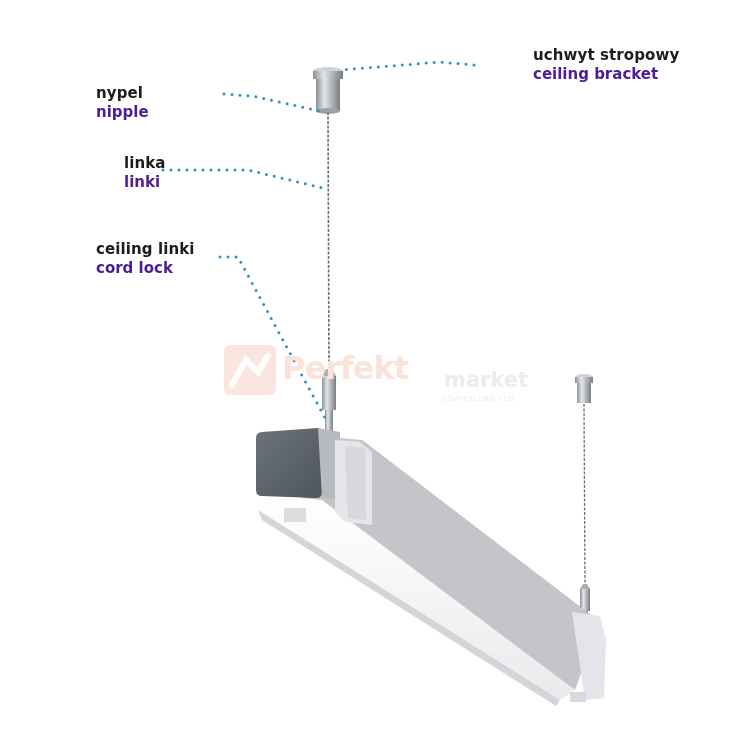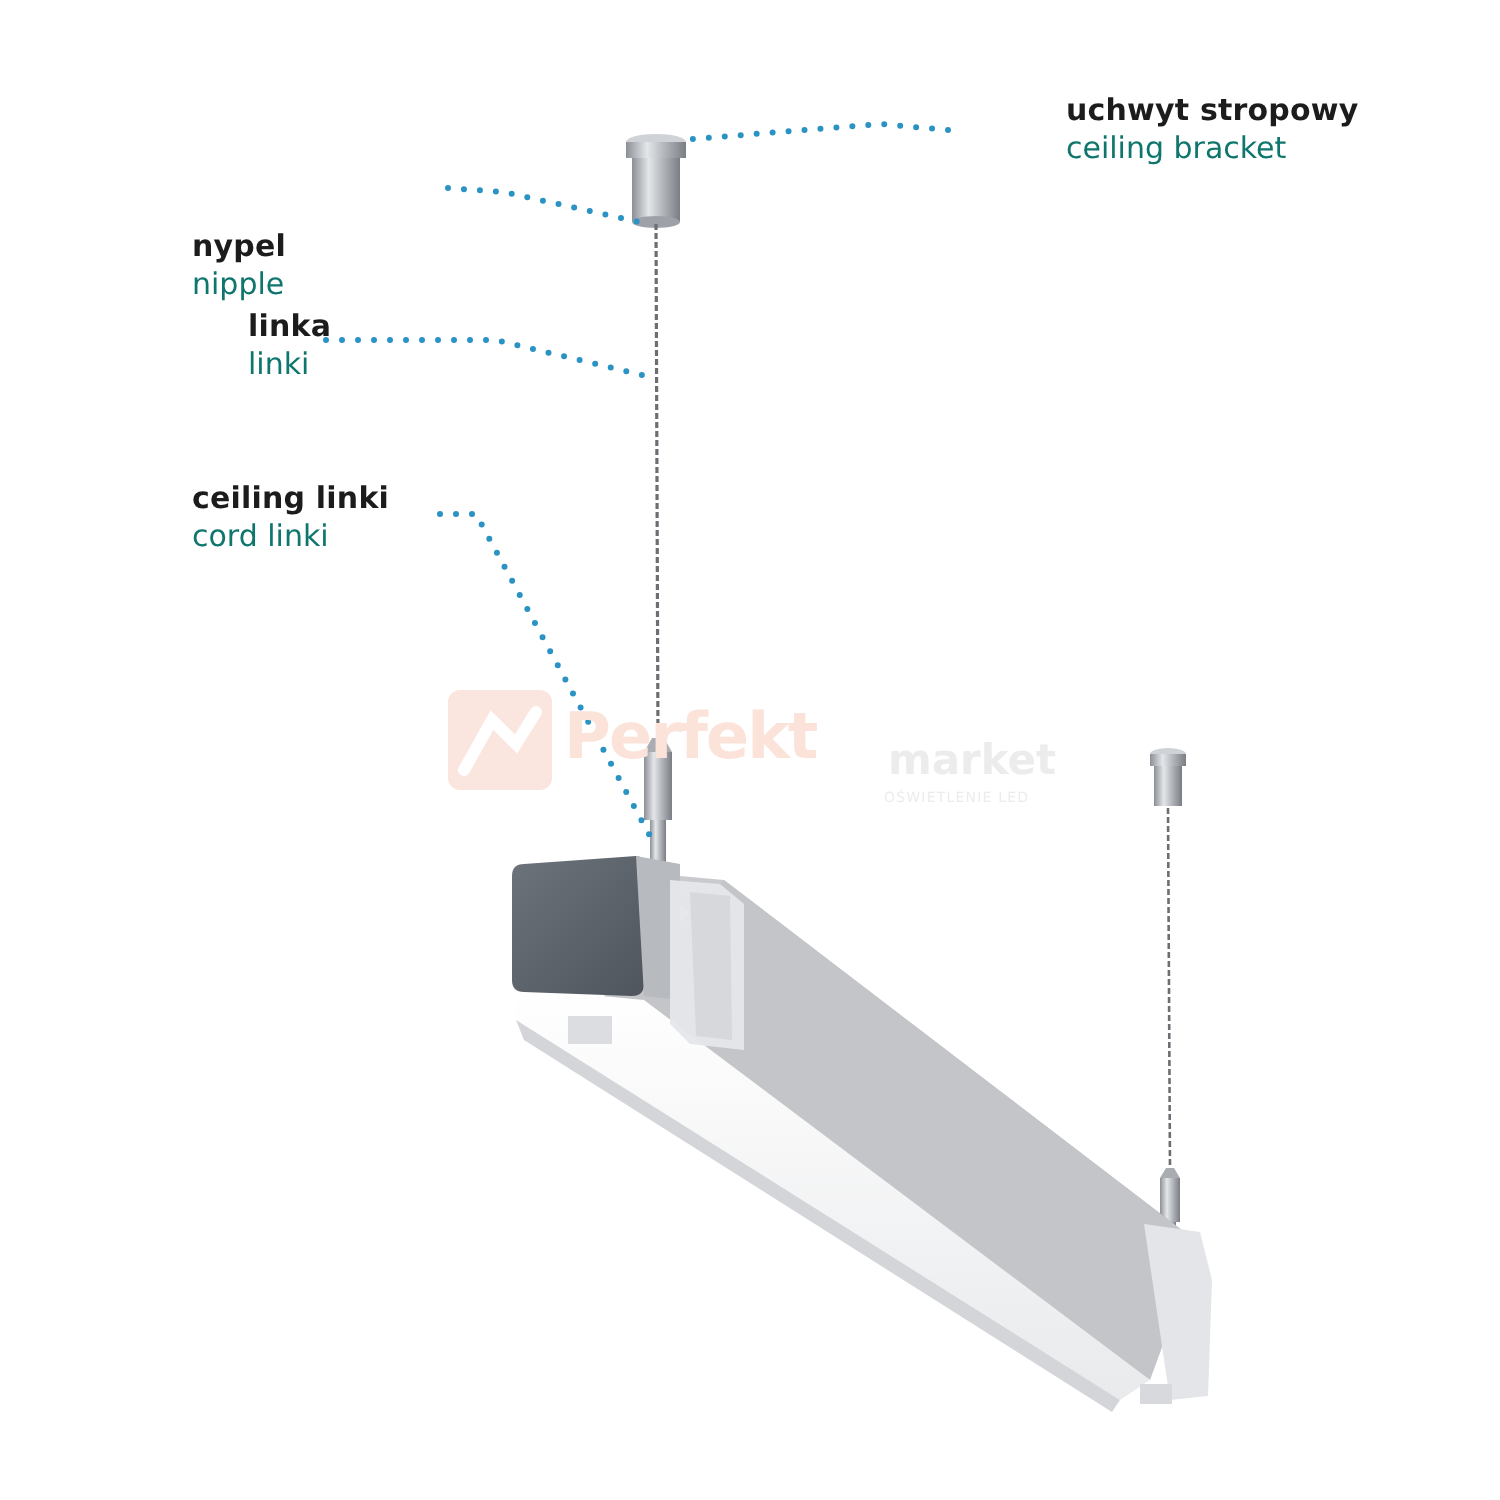--- a/index.html
+++ b/index.html
@@ -1,21 +1,21 @@
 <!DOCTYPE html>
 <html><head>
 <meta charset="utf-8">
 <style>
   html, body { margin: 0; padding: 0; background: #ffffff; }
   body { width: 750px; height: 750px; position: relative; overflow: hidden; font-family: "DejaVu Sans", "Liberation Sans", sans-serif; }
   .stage { position: absolute; left: 0; top: 0; width: 750px; height: 750px; }
   svg.art { position: absolute; left: 0; top: 0; }
   .label { position: absolute; line-height: 19px; color: #1c1c1c; }
   .label .pl { font-weight: bold; font-size: 15px; display: block; letter-spacing: 0.1px; }
-  .label .en { font-weight: normal; font-size: 15px; display: block; color: #0f766e; }
+  .label .en { font-weight: bold; font-size: 15px; display: block; color: #4c1d95; }
   .wm { position: absolute; left: 222px; top: 343px; width: 310px; height: 60px; opacity: 1; }
   .wm-text { position: absolute; font-family: "DejaVu Sans", "Liberation Sans", sans-serif; }
   .wm-perfekt { left: 60px; top: 6px; font-size: 32px; font-weight: bold; color: #fbe3da; letter-spacing: -1px; }
   .wm-market { left: 222px; top: 25px; font-size: 21px; font-weight: bold; color: #ececec; }
   .wm-sub { left: 220px; top: 52px; font-size: 7px; color: #ececec; letter-spacing: 0.6px; }
 </style>
 </head>
 <body>
 
 <div class="stage">
@@ -112,28 +112,28 @@
     <span class="wm-text wm-perfekt">Perfekt</span>
     <span class="wm-text wm-market">market</span>
     <span class="wm-text wm-sub">OŚWIETLENIE LED</span>
   </div>
 
   <div class="label" style="left:485px; top:46px;margin-left:48px;">
     <span class="pl">uchwyt stropowy</span>
     <span class="en">ceiling bracket</span>
   </div>
 
-  <div class="label" style="left:96px; top:84px;margin-top:30px;">
+  <div class="label" style="left:96px; top:84px;">
     <span class="pl">nypel</span>
     <span class="en">nipple</span>
   </div>
 
   <div class="label" style="left:96px; top:154px;margin-left:28px;">
     <span class="pl">linka</span>
     <span class="en">linki</span>
   </div>
 
   <div class="label" style="left:96px; top:240px;">
     <span class="pl">ceiling linki</span>
-    <span class="en">cord linki</span>
+    <span class="en">cord lock</span>
   </div>
 
 </div>
 
 </body></html>

